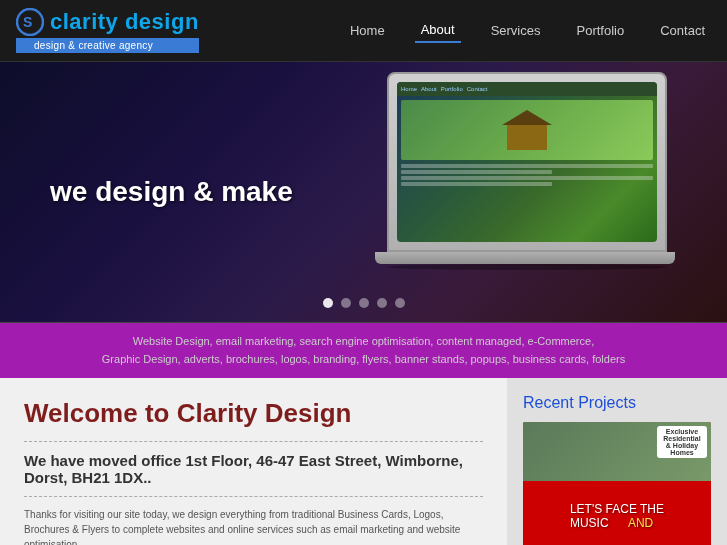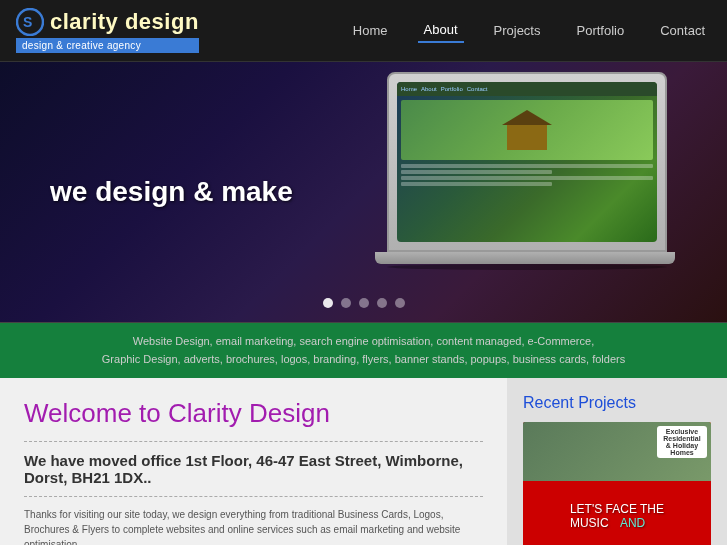--- a/index.html
+++ b/index.html
@@ -30,28 +30,28 @@
       align-items: center;
       gap: 6px;
     }
     .logo-icon {
       width: 28px;
       height: 28px;
     }
     #logo-name {
       font-size: 22px;
       font-weight: bold;
-      color: #fef9c3;
+      color: #0ea5e9;
       letter-spacing: 0.5px;
     }
     #logo-tagline {
       background: #3a7bd5;
       color: #fff;
       font-size: 10px;
-      padding: 2px 6px;
+      padding: 2px 18px;
       margin-top: 2px;
       display: inline-block;
       font-weight: normal;
       letter-spacing: 0.3px;
     }
 
     
     #nav {
       display: flex;
       align-items: center;
@@ -215,21 +215,21 @@
       border-radius: 50%;
       background: rgba(255,255,255,0.4);
       cursor: pointer;
     }
     .hero-dot.active {
       background: rgba(255,255,255,0.9);
     }
 
     
     #services-bar {
-      background: #15803d;
+      background: #a21caf;
       padding: 10px 26px;
       text-align: center;
       border-top: 1px solid #444;
     }
     #services-bar p {
       color: #ccc;
       font-size: 11px;
       line-height: 1.6;
     }
 
@@ -246,22 +246,22 @@
       background: #f0f0f0;
     }
     #content-right {
       width: 220px;
       padding: 16px;
       background: #e0e0e0;
     }
 
     #welcome-title {
       font-size: 26px;
-      color: #a21caf;
-      font-weight: normal;
+      color: #7f1d1d;
+      font-weight: bold;
       margin-bottom: 12px;
     }
     .dashed-divider {
       border: none;
       border-top: 1px dashed #aaa;
       margin: 10px 0;
     }
     #office-notice {
       font-size: 15px;
       font-weight: bold;
@@ -310,22 +310,22 @@
       justify-content: center;
     }
     .proj-text-large {
       color: #fff;
       font-size: 12px;
       font-weight: normal;
       text-transform: uppercase;
       text-shadow: 1px 1px 2px rgba(0,0,0,0.5);
     }
     .proj-text-accent {
-      color: #5eead4;
-      margin-left: 8px;
+      color: #fde047;
+      margin-left: 16px;
     }
     .proj-img-badge {
       position: absolute;
       top: 4px;
       right: 4px;
       background: #fff;
       border-radius: 3px;
       padding: 2px 4px;
       font-size: 7px;
       color: #333;
@@ -345,21 +345,21 @@
         <text x="7" y="19" font-size="14" fill="#3a7bd5" font-weight="bold">S</text>
       </svg>
       <span id="logo-name">clarity design</span>
     </div>
     <span id="logo-tagline">design &amp; creative agency</span>
   </div>
 
   <nav id="nav">
     <a class="nav-item">Home</a>
     <a class="nav-item active">About</a>
-    <a class="nav-item">Projects</a>
+    <a class="nav-item">Services</a>
     <a class="nav-item">Portfolio</a>
     <a class="nav-item">Contact</a>
   </nav>
 </div>
 
 <div id="hero">
   <div id="hero-text">
     <div id="hero-headline">
       <div>we design &amp; make</div>
     </div>

